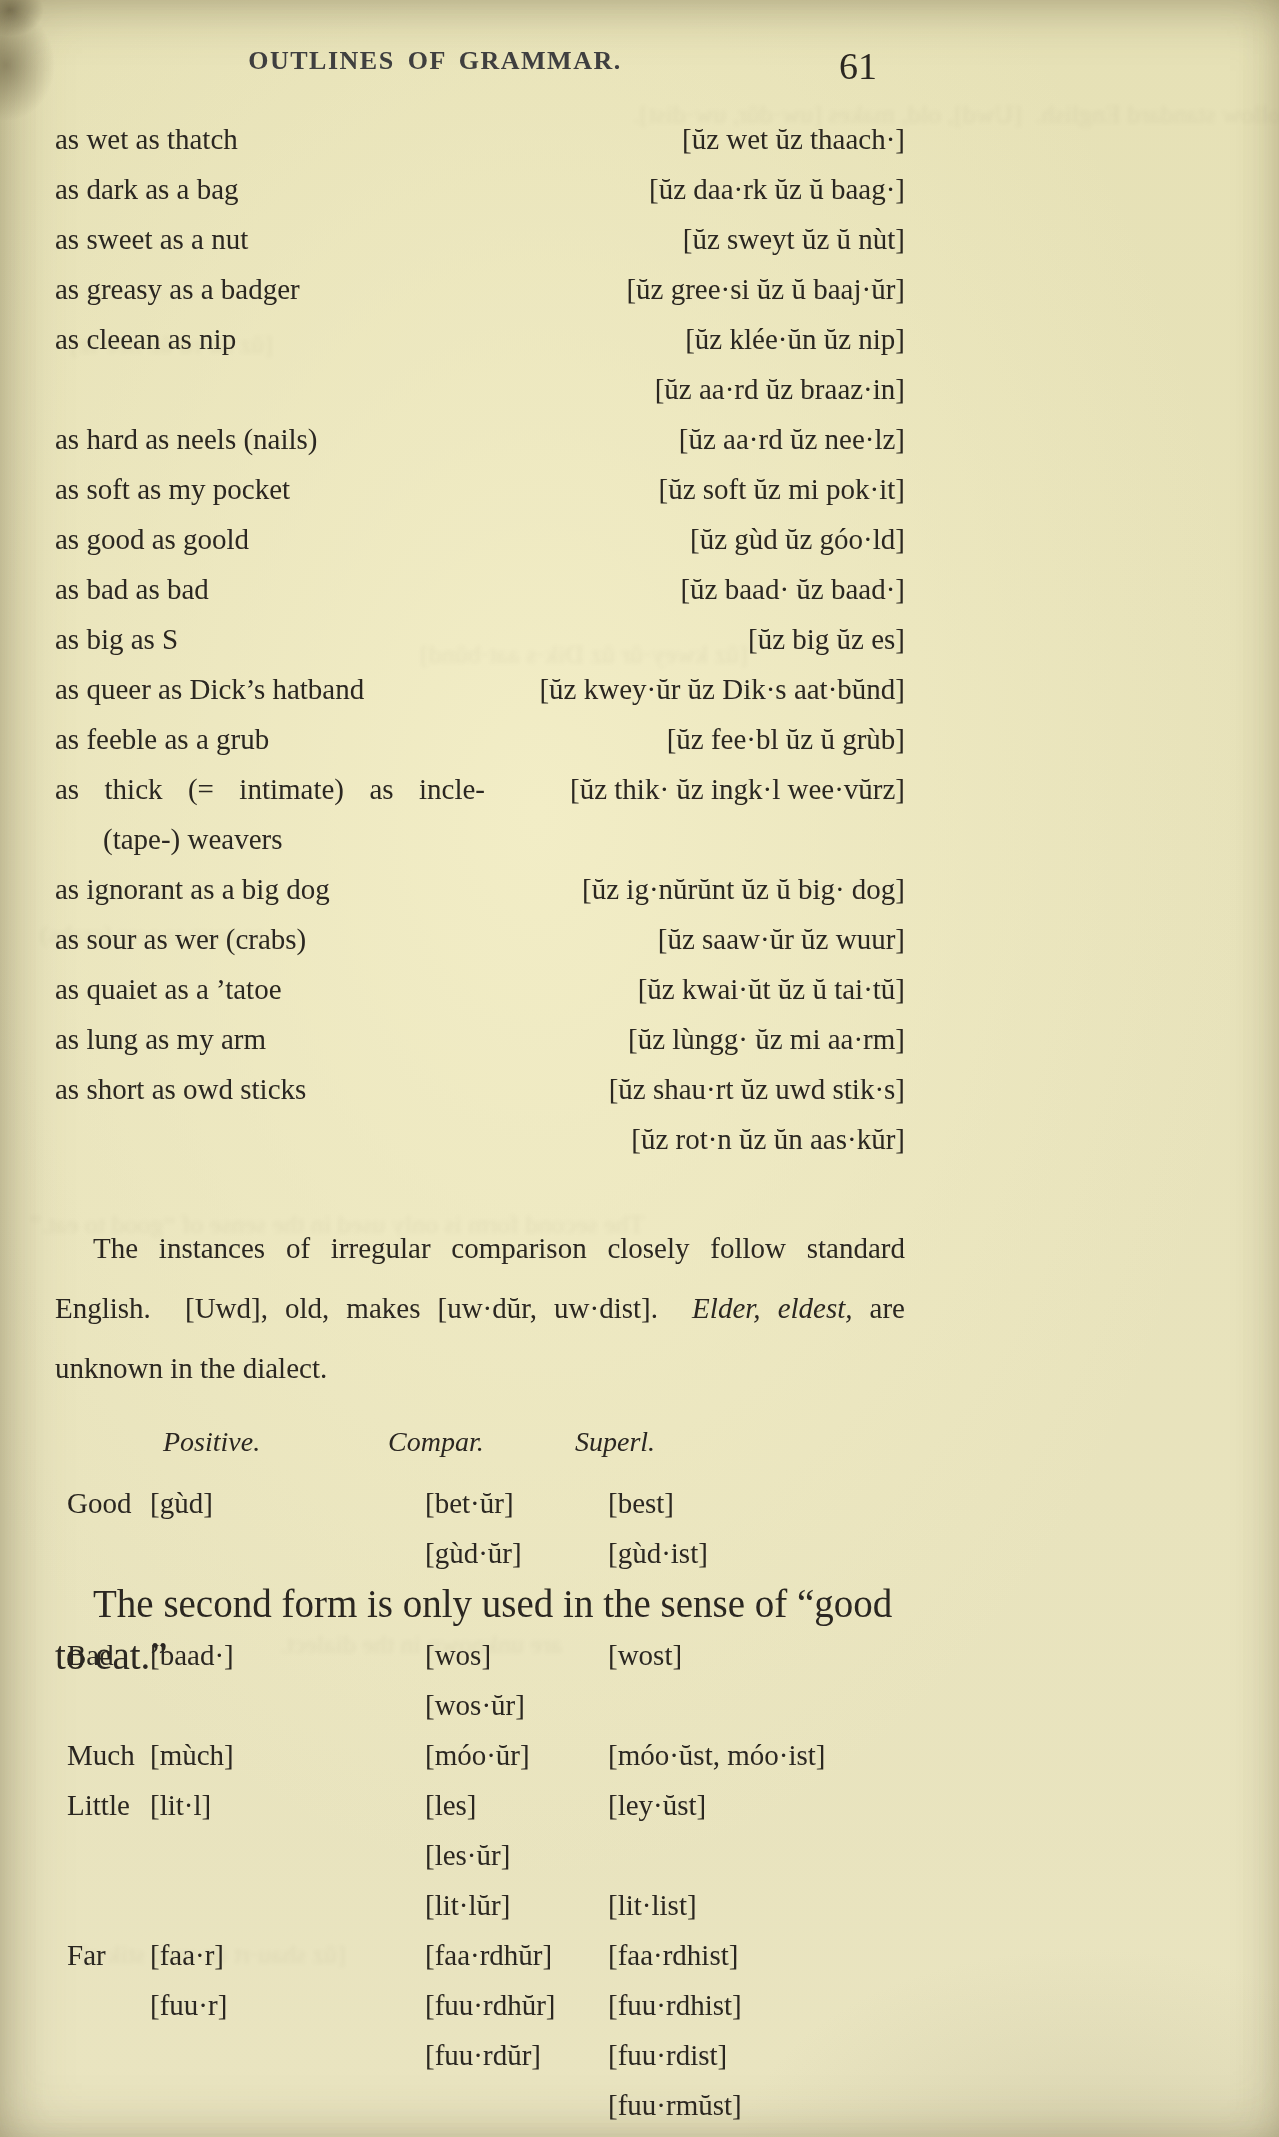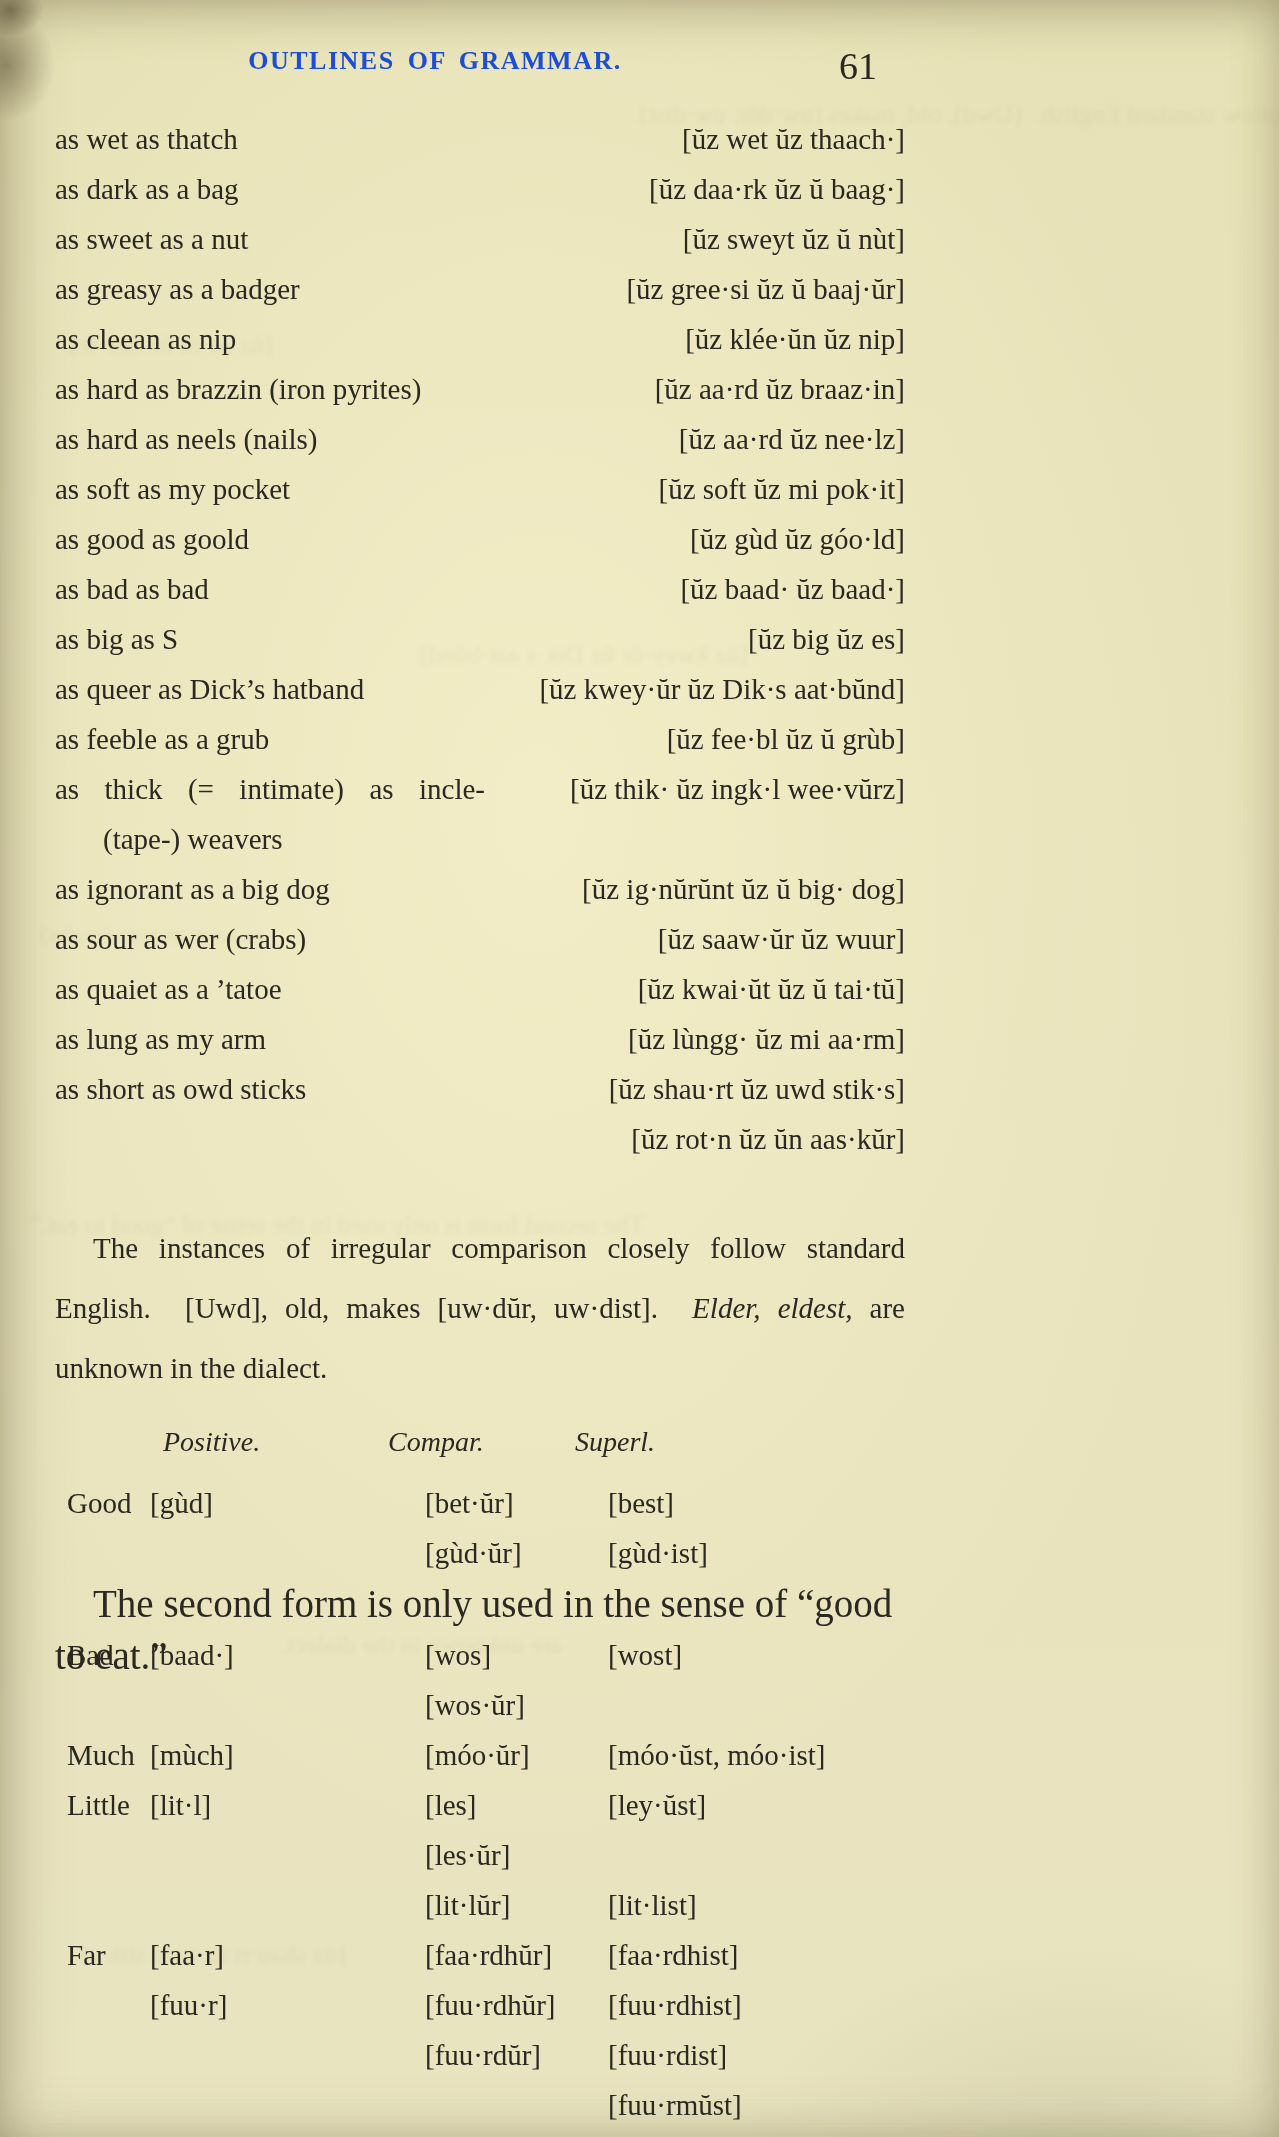--- a/index.html
+++ b/index.html
@@ -23,21 +23,21 @@
       inset -22px 0 60px -36px rgba(110,100,65,.28),
       inset 0 -26px 70px -38px rgba(110,100,65,.25);
   }
   .content{position:absolute;left:55px;top:30px;width:850px;z-index:2;}
 
   
   .hdr{position:relative;height:44px;margin-top:16px;}
   .hdr-title{
     position:absolute;left:0;right:90px;text-align:center;
     font-size:26px;letter-spacing:1.5px;word-spacing:5px;font-weight:bold;
-    color:#1d4ed8;
+    color:#404040;
   }
   .hdr-page{position:absolute;right:28px;top:-2px;font-size:38px;}
 
   
   .similes{margin-top:24px;}
   .sim-row{display:flex;line-height:50px;font-size:29px;}
   .sim-left{width:440px;flex:none;}
   .sim-right{flex:1;text-align:right;}
   .sim-left.justify .l1{display:block;width:430px;text-align:justify;text-align-last:justify;}
   .sim-left.justify .l2{display:block;padding-left:48px;}
@@ -104,21 +104,20 @@
     </div>
     <div class="sim-row">
       <div class="sim-left">as greasy as a badger</div>
       <div class="sim-right">[ŭz gree·si ŭz ŭ baaj·ŭr]</div>
     </div>
     <div class="sim-row">
       <div class="sim-left">as cleean as nip</div>
       <div class="sim-right">[ŭz klée·ŭn ŭz nip]</div>
     </div>
     <div class="sim-row">
-      <div class="sim-left">as hard as brazzin (iron pyrites)</div>
       <div class="sim-right">[ŭz aa·rd ŭz braaz·in]</div>
     </div>
     <div class="sim-row">
       <div class="sim-left">as hard as neels (nails)</div>
       <div class="sim-right">[ŭz aa·rd ŭz nee·lz]</div>
     </div>
     <div class="sim-row">
       <div class="sim-left">as soft as my pocket</div>
       <div class="sim-right">[ŭz soft ŭz mi pok·it]</div>
     </div>

